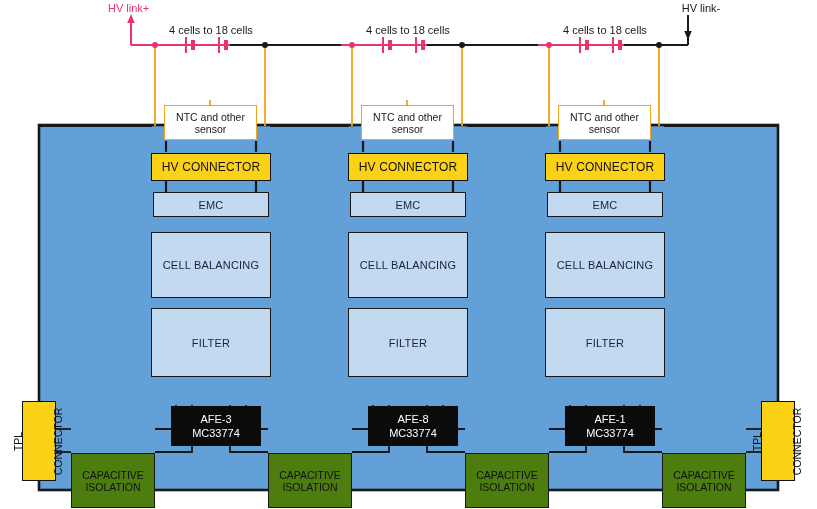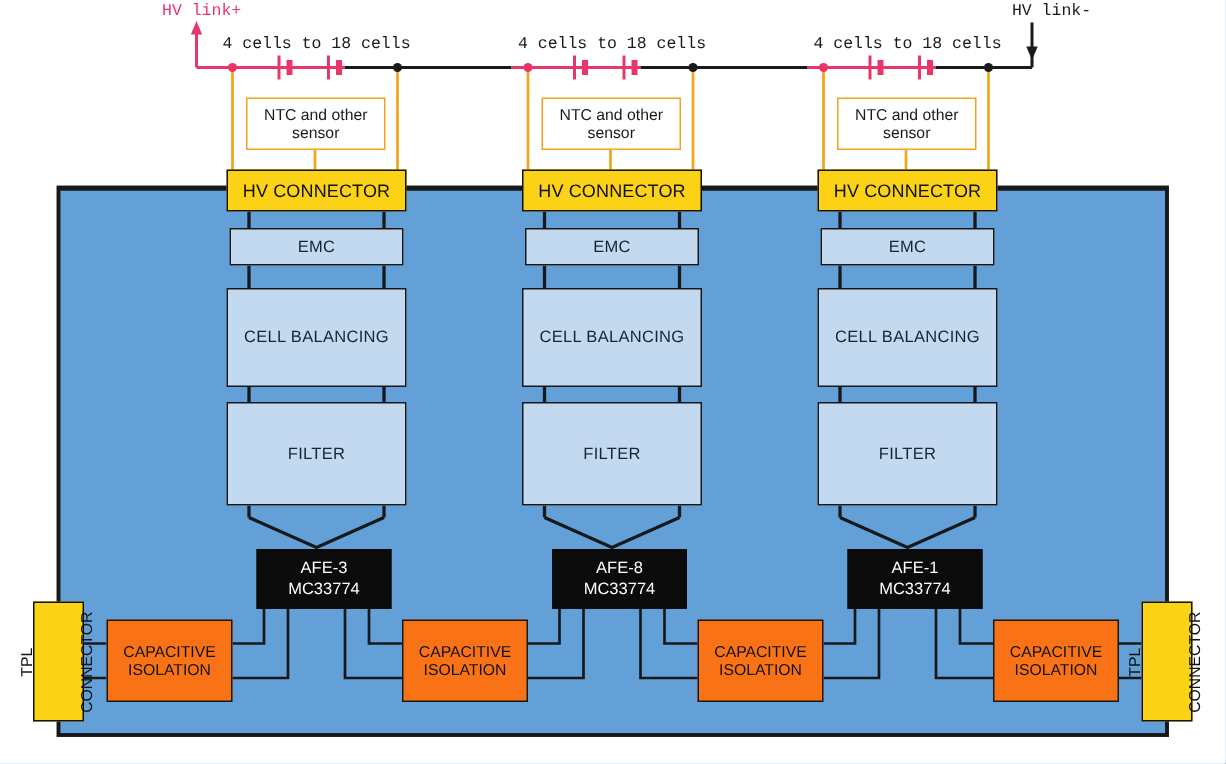--- a/index.html
+++ b/index.html
@@ -18,32 +18,33 @@
     background: #ffffff;
     overflow: hidden;
   }
   #stage svg {
     position: absolute;
     left: 0;
     top: 0;
   }
   .lbl {
     position: absolute;
-    font-family: Liberation Mono, monospace;
+    font-family: Liberation Sans, sans-serif;
     color: #1a1a1a;
     white-space: pre;
     line-height: 1.15;
     text-align: center;
     pointer-events: none;
   }
   .boxtext {
     display: flex;
     align-items: center;
     justify-content: center;
     flex-direction: column;
+    margin-top: 40px;
   }
 
   
   .hv-pos-label {
     color: #e8366a;
     font-size: 11px;
     font-weight: 400;
   }
   .hv-neg-label {
     color: #1a1a1a;
@@ -95,21 +96,21 @@
     box-sizing: border-box;
     color: #ffffff;
     font-size: 11px;
   }
   .afe-box .l1 { font-weight: 400; }
   .afe-box .l2 { font-weight: 400; margin-top: 2px; }
 
   
   .cap-box {
     position: absolute;
-    background: #f97316;
+    background: #4d7c0f;
     border: 1.8px solid #17181a;
     box-sizing: border-box;
     font-size: 10.5px;
     color: #111111;
   }
 
   
   .tpl-conn {
     position: absolute;
     background: #fcd217;

